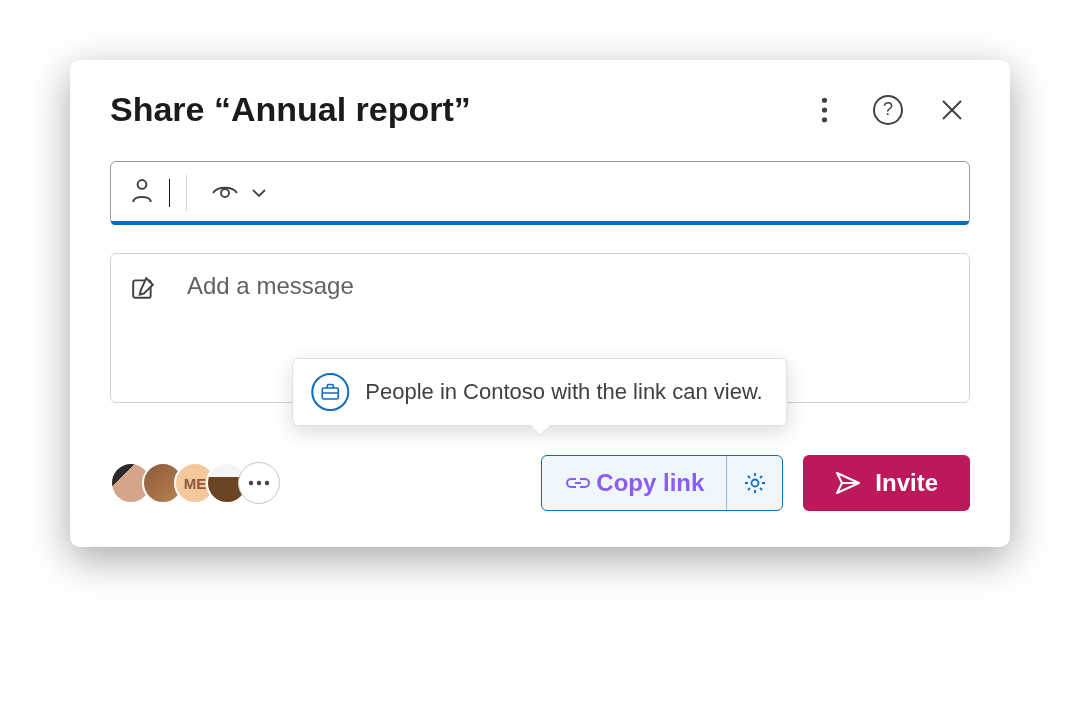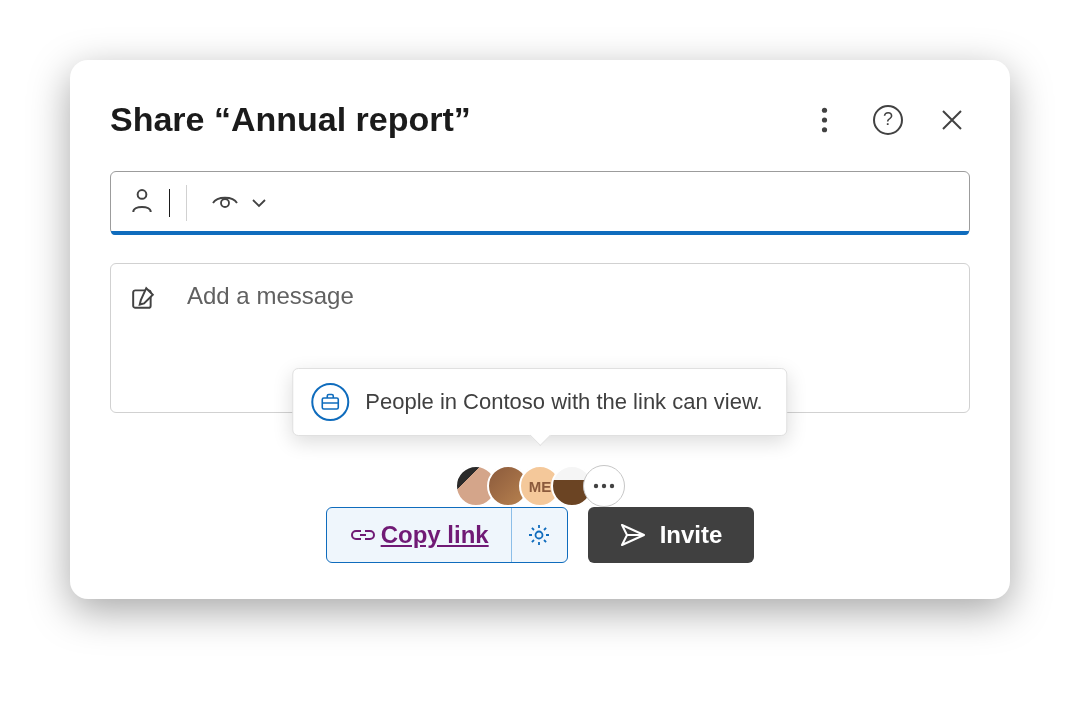--- a/index.html
+++ b/index.html
@@ -13,23 +13,23 @@
       width: 1080px;
       height: 704px;
       position: relative;
     }
     .dialog {
       position: absolute;
       top: 60px;
       left: 70px;
       width: 940px;
       background: #fff;
-      border-radius: 18px;
+      border-radius: 10px;
       box-shadow: 0 12px 40px rgba(0,0,0,0.35);
-      padding: 40px 40px 36px 40px;
+      padding: 30px 40px 36px 40px;
     }
     .dialog-header {
       display: flex;
       align-items: center;
       justify-content: space-between;
       margin-bottom: 32px;
     }
     .dialog-title {
       font-size: 34px;
       font-weight: 600;
@@ -174,23 +174,22 @@
       color: #0f6cbd;
       flex-shrink: 0;
     }
     .tooltip-text {
       font-size: 22px;
       color: #404040;
     }
     .footer {
       display: flex;
       align-items: center;
-      justify-content: center;
+      justify-content: space-between;
       margin-top: 52px;
-      flex-direction: column;
     }
     .avatars {
       display: flex;
       align-items: center;
     }
     .avatar {
       width: 42px;
       height: 42px;
       border-radius: 50%;
       border: 2px solid #fff;
@@ -227,44 +226,43 @@
       border: 1px solid #0f6cbd;
       border-radius: 6px;
       background: #eff6fc;
       height: 56px;
     }
     .copy-link-btn {
       display: flex;
       align-items: center;
       gap: 4px;
       padding: 0 22px;
-      color: #701a75;
+      color: #8b5cf6;
       font-size: 24px;
       font-weight: 600;
       cursor: pointer;
       border: none;
       background: transparent;
-      text-decoration: underline;
     }
     .settings-btn {
       display: flex;
       align-items: center;
       justify-content: center;
       width: 56px;
       border-left: 1px solid #8bbee8;
       color: #0f6cbd;
       cursor: pointer;
     }
     .invite-btn {
       display: flex;
       align-items: center;
       gap: 14px;
       padding: 0 32px;
       height: 56px;
-      background: #404040;
+      background: #be185d;
       color: #fff;
       font-size: 24px;
       font-weight: 600;
       border: none;
       border-radius: 6px;
       cursor: pointer;
     }
     .text-cursor {
       display: inline-block;
       width: 1px;

